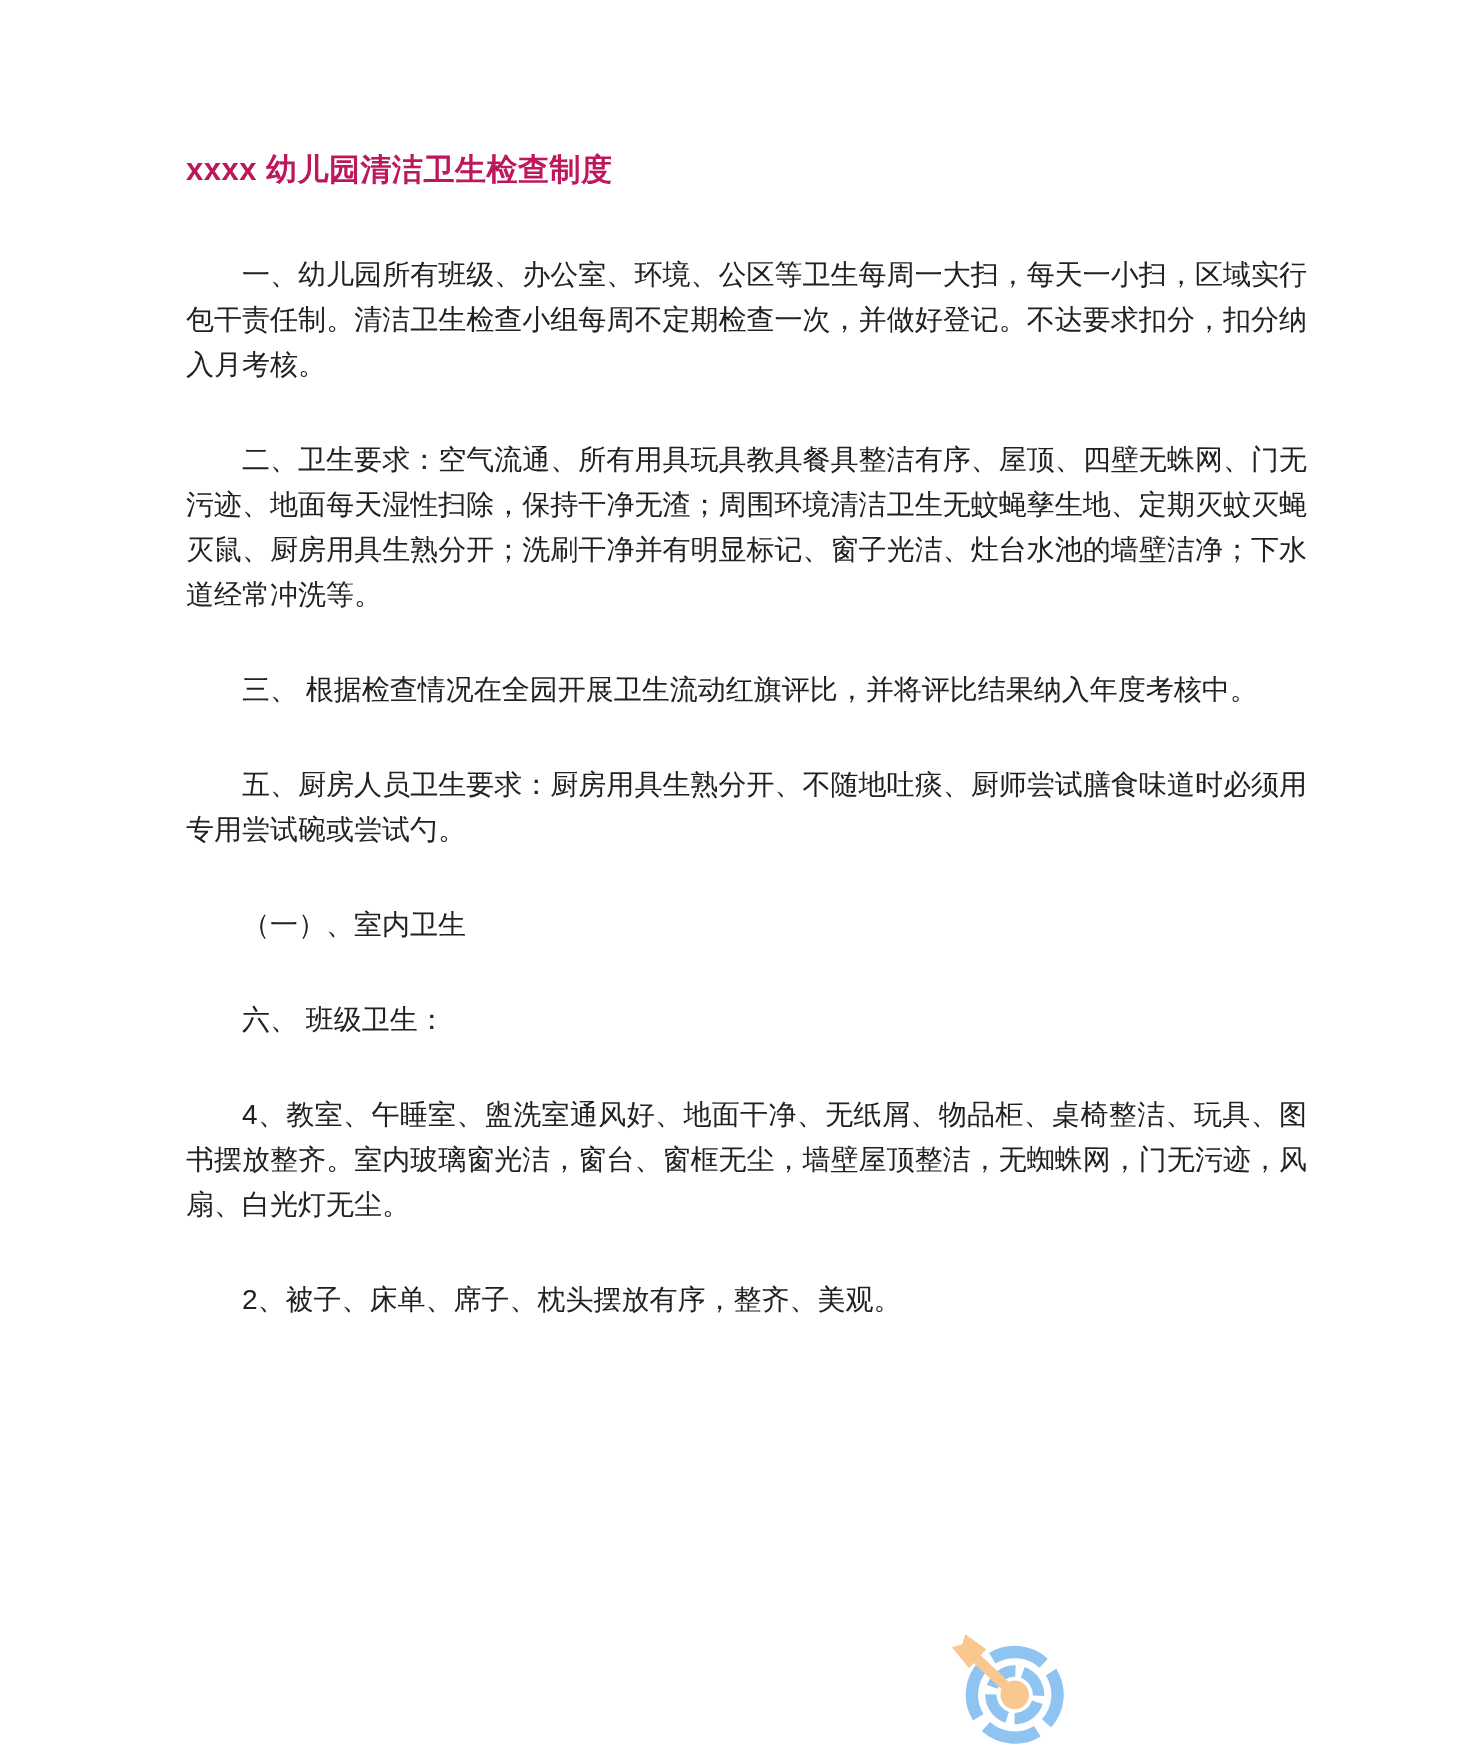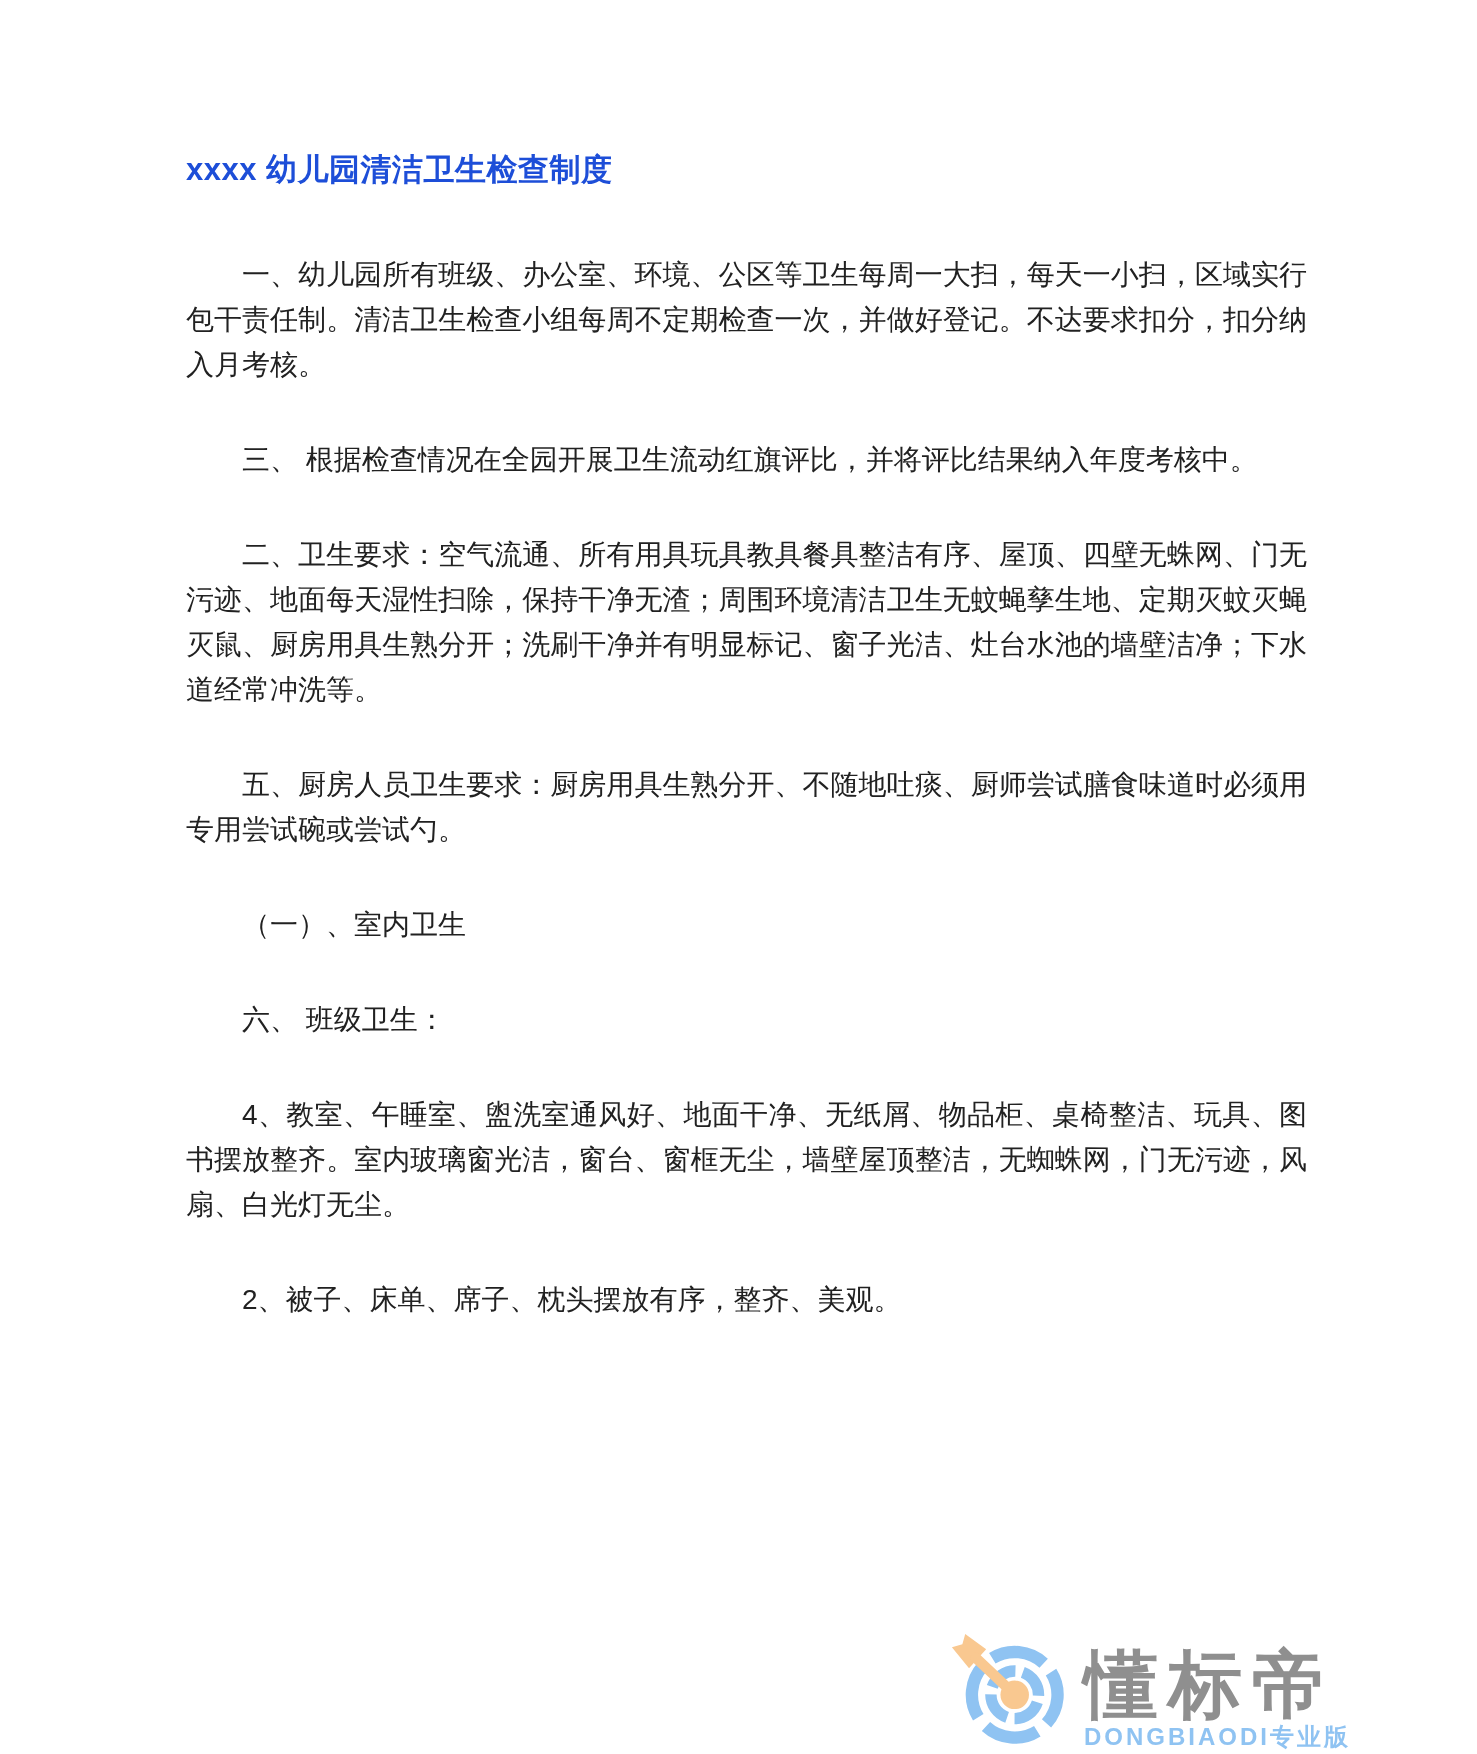--- a/index.html
+++ b/index.html
@@ -13,21 +13,21 @@
   }
   .page {
     position: absolute;
     inset: 0;
     padding: 150px 170px 0 186px;
     box-sizing: border-box;
   }
   .doc-title {
     font-size: 31px;
     font-weight: bold;
-    color: #1d4ed8;
+    color: #be185d;
     line-height: 40px;
     margin: 0 0 62px 0;
     letter-spacing: 0.5px;
   }
   .doc-body p {
     font-size: 28px;
     color: #212121;
     line-height: 45px;
     margin: 0 0 50px 0;
     text-align: justify;
@@ -66,43 +66,37 @@
 </style>
 </head>
 <body>
 
 <div class="page">
 
   <h1 class="doc-title">xxxx 幼儿园清洁卫生检查制度</h1>
 
   <div class="doc-body">
       <p>一、幼儿园所有班级、办公室、环境、公区等卫生每周一大扫，每天一小扫，区域实行包干责任制。清洁卫生检查小组每周不定期检查一次，并做好登记。不达要求扣分，扣分纳入月考核。</p>
+      <p>二、卫生要求：空气流通、所有用具玩具教具餐具整洁有序、屋顶、四壁无蛛网、门无污迹、地面每天湿性扫除，保持干净无渣；周围环境清洁卫生无蚊蝇孳生地、定期灭蚊灭蝇灭鼠、厨房用具生熟分开；洗刷干净并有明显标记、窗子光洁、灶台水池的墙壁洁净；下水道经常冲洗等。</p>
       <p>三、 根据检查情况在全园开展卫生流动红旗评比，并将评比结果纳入年度考核中。</p>
-      <p>二、卫生要求：空气流通、所有用具玩具教具餐具整洁有序、屋顶、四壁无蛛网、门无污迹、地面每天湿性扫除，保持干净无渣；周围环境清洁卫生无蚊蝇孳生地、定期灭蚊灭蝇灭鼠、厨房用具生熟分开；洗刷干净并有明显标记、窗子光洁、灶台水池的墙壁洁净；下水道经常冲洗等。</p>
       <p>五、厨房人员卫生要求：厨房用具生熟分开、不随地吐痰、厨师尝试膳食味道时必须用专用尝试碗或尝试勺。</p>
       <p>（一）、室内卫生</p>
       <p>六、 班级卫生：</p>
       <p>4、教室、午睡室、盥洗室通风好、地面干净、无纸屑、物品柜、桌椅整洁、玩具、图书摆放整齐。室内玻璃窗光洁，窗台、窗框无尘，墙壁屋顶整洁，无蜘蛛网，门无污迹，风扇、白光灯无尘。</p>
       <p>2、被子、床单、席子、枕头摆放有序，整齐、美观。</p>
     </div>
 
   <div class="watermark">
     <svg class="wm-logo" width="118" height="118" viewBox="0 0 124 124">
 
       <circle cx="68" cy="66" r="45" fill="none" stroke="#8fc3f2" stroke-width="13" stroke-dasharray="58 12.7" transform="rotate(-32 68 66)"></circle>
 
       <circle cx="68" cy="66" r="25" fill="none" stroke="#8fc3f2" stroke-width="12" stroke-dasharray="31.3 8" transform="rotate(18 68 66)"></circle>
 
       <path d="M16 2 L38 18 L20 38 L2 16 L13 13 Z" fill="#f9c890"></path>
 
       <line x1="27" y1="27" x2="64" y2="62" stroke="#f9c890" stroke-width="11" stroke-linecap="round"></line>
 
       <circle cx="68" cy="66" r="15" fill="#f9c890"></circle>
     </svg>
-    <div class="wm-text">
-      <div class="wm-brand">懂标帝</div>
-      <div class="wm-sub">
-        <span>DONGBIAODI</span><span>专业版</span>
-      </div>
-    </div>
   </div>
 
 </div>
 
 </body></html>

